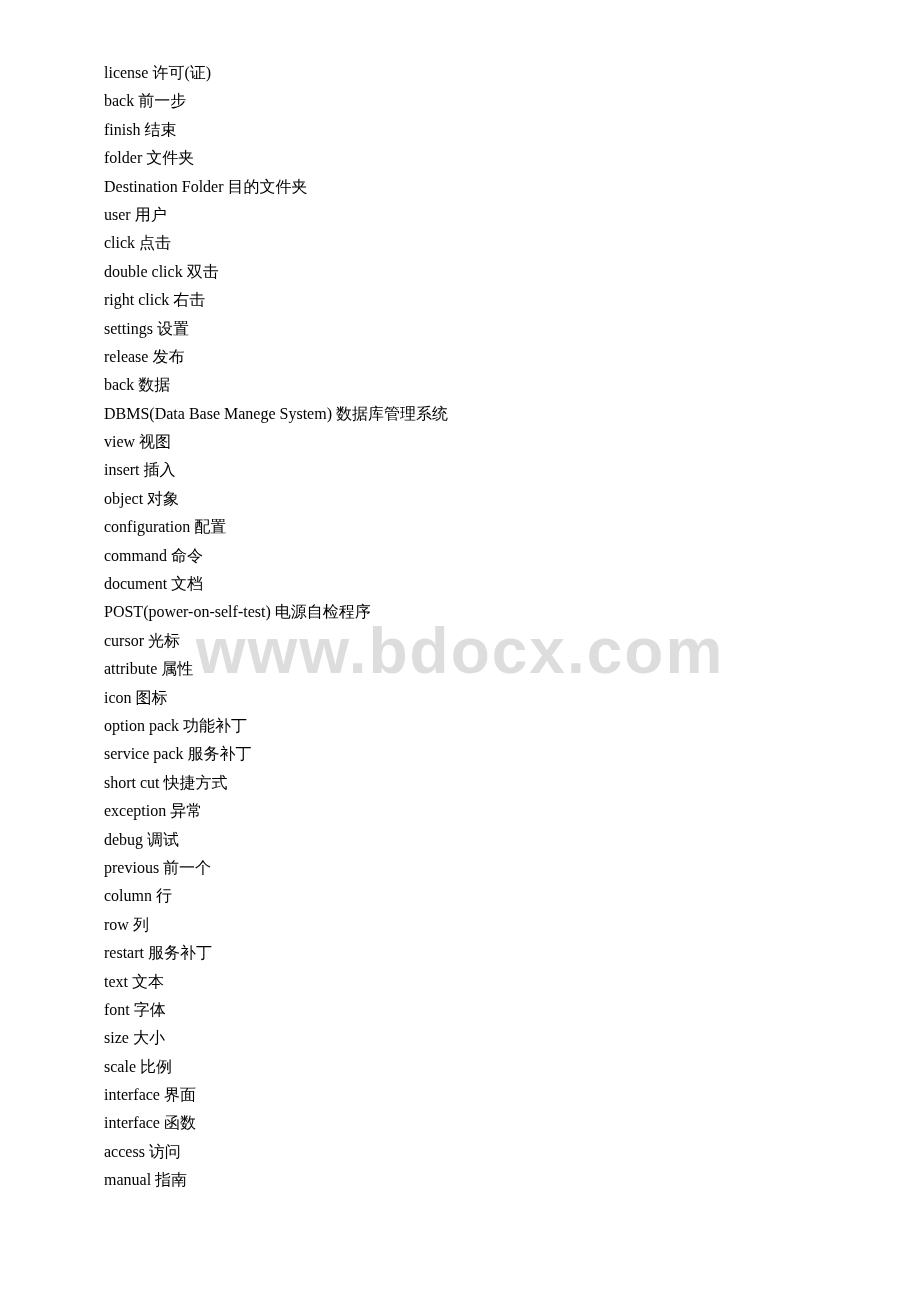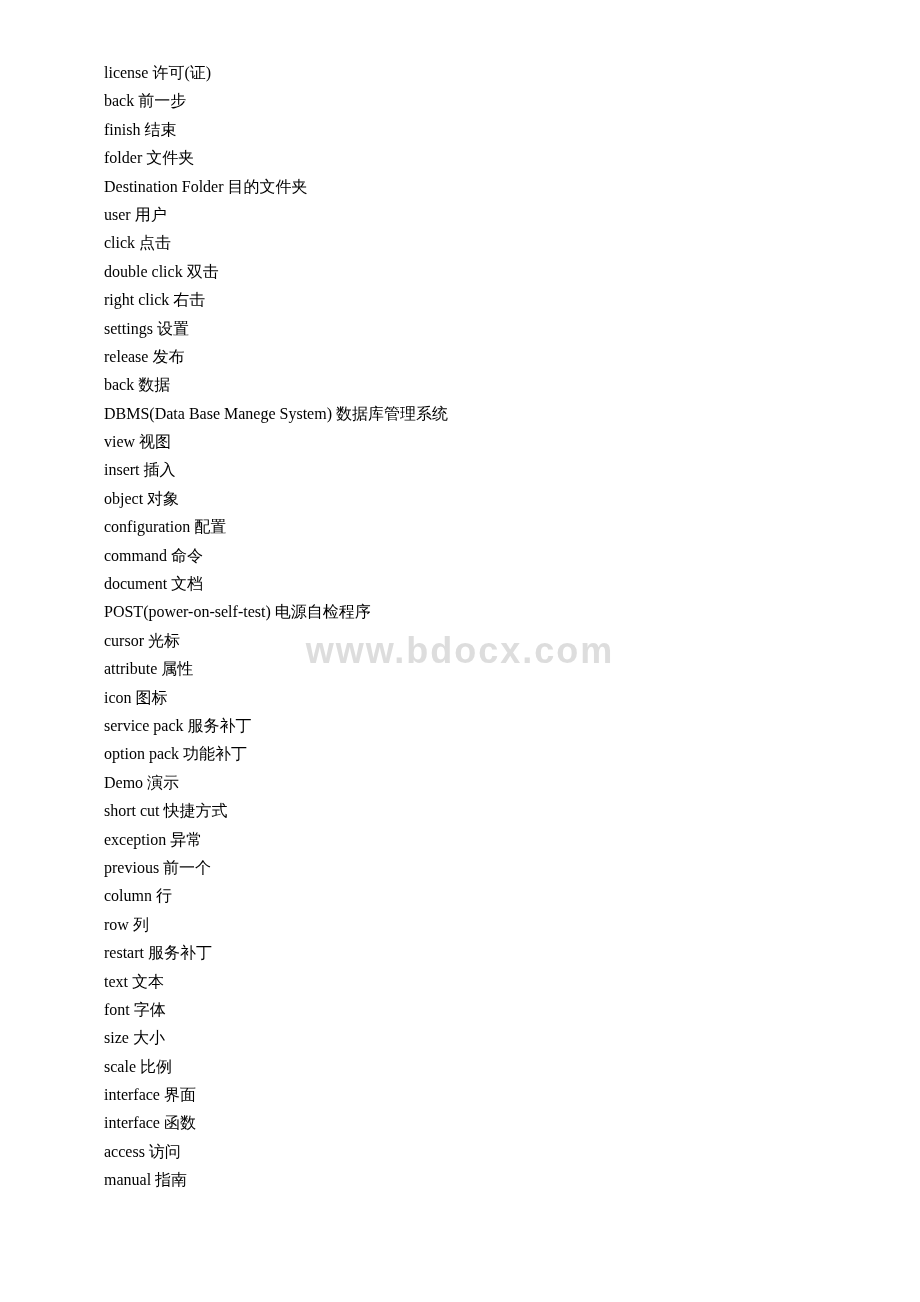--- a/index.html
+++ b/index.html
@@ -26,21 +26,21 @@
     .term-line {
       line-height: 1.65;
       margin-bottom: 2px;
     }
 
     .watermark {
       position: fixed;
       top: 50%;
       left: 50%;
       transform: translate(-50%, -50%);
-      font-size: 36px;
+      font-size: 64px;
       color: rgba(180, 180, 180, 0.45);
       font-family: Arial, sans-serif;
       font-weight: bold;
       white-space: nowrap;
       pointer-events: none;
       z-index: 999;
       letter-spacing: 2px;
     }
   </style>
 </head>
@@ -64,25 +64,25 @@
     <div class="term-line"><span>view </span><span>视图</span></div>
     <div class="term-line"><span>insert </span><span>插入</span></div>
     <div class="term-line"><span>object </span><span>对象</span></div>
     <div class="term-line"><span>configuration </span><span>配置</span></div>
     <div class="term-line"><span>command </span><span>命令</span></div>
     <div class="term-line"><span>document </span><span>文档</span></div>
     <div class="term-line"><span>POST(power-on-self-test) </span><span>电源自检程序</span></div>
     <div class="term-line"><span>cursor </span><span>光标</span></div>
     <div class="term-line"><span>attribute </span><span>属性</span></div>
     <div class="term-line"><span>icon </span><span>图标</span></div>
+    <div class="term-line"><span>option pack </span><span>功能补丁</span></div>
     <div class="term-line"><span>service pack </span><span>服务补丁</span></div>
-    <div class="term-line"><span>option pack </span><span>功能补丁</span></div>
-    <div class="term-line"><span>Demo </span><span>演示</span></div>
     <div class="term-line"><span>short cut </span><span>快捷方式</span></div>
     <div class="term-line"><span>exception </span><span>异常</span></div>
+    <div class="term-line"><span>debug </span><span>调试</span></div>
     <div class="term-line"><span>previous </span><span>前一个</span></div>
     <div class="term-line"><span>column </span><span>行</span></div>
     <div class="term-line"><span>row </span><span>列</span></div>
     <div class="term-line"><span>restart </span><span>服务补丁</span></div>
     <div class="term-line"><span>text </span><span>文本</span></div>
     <div class="term-line"><span>font </span><span>字体</span></div>
     <div class="term-line"><span>size </span><span>大小</span></div>
     <div class="term-line"><span>scale </span><span>比例</span></div>
     <div class="term-line"><span>interface </span><span>界面</span></div>
     <div class="term-line"><span>interface </span><span>函数</span></div>

